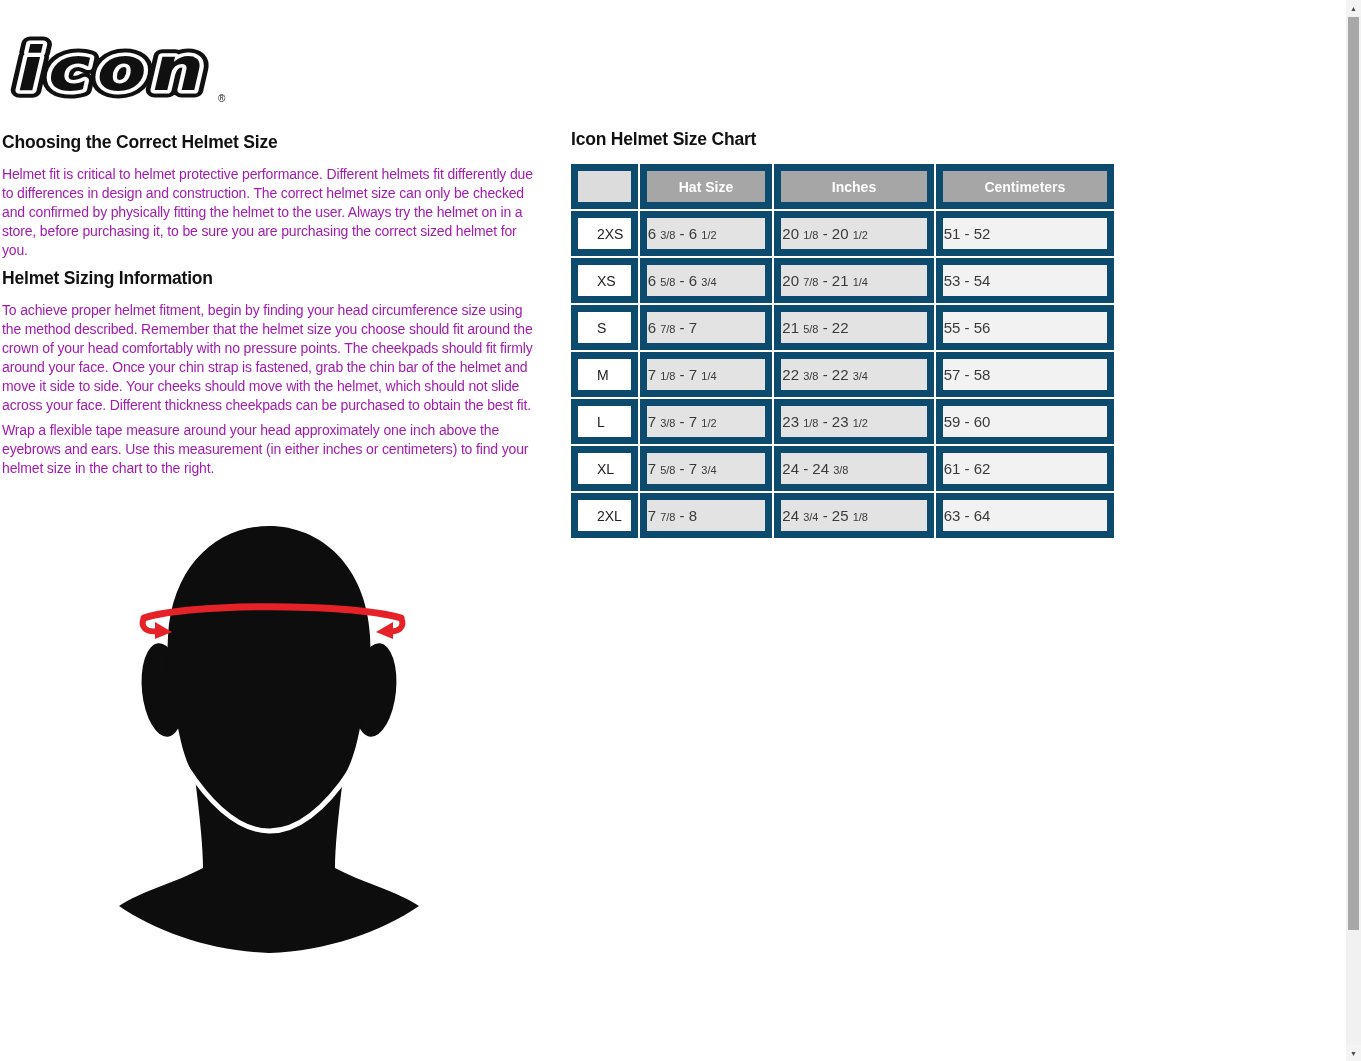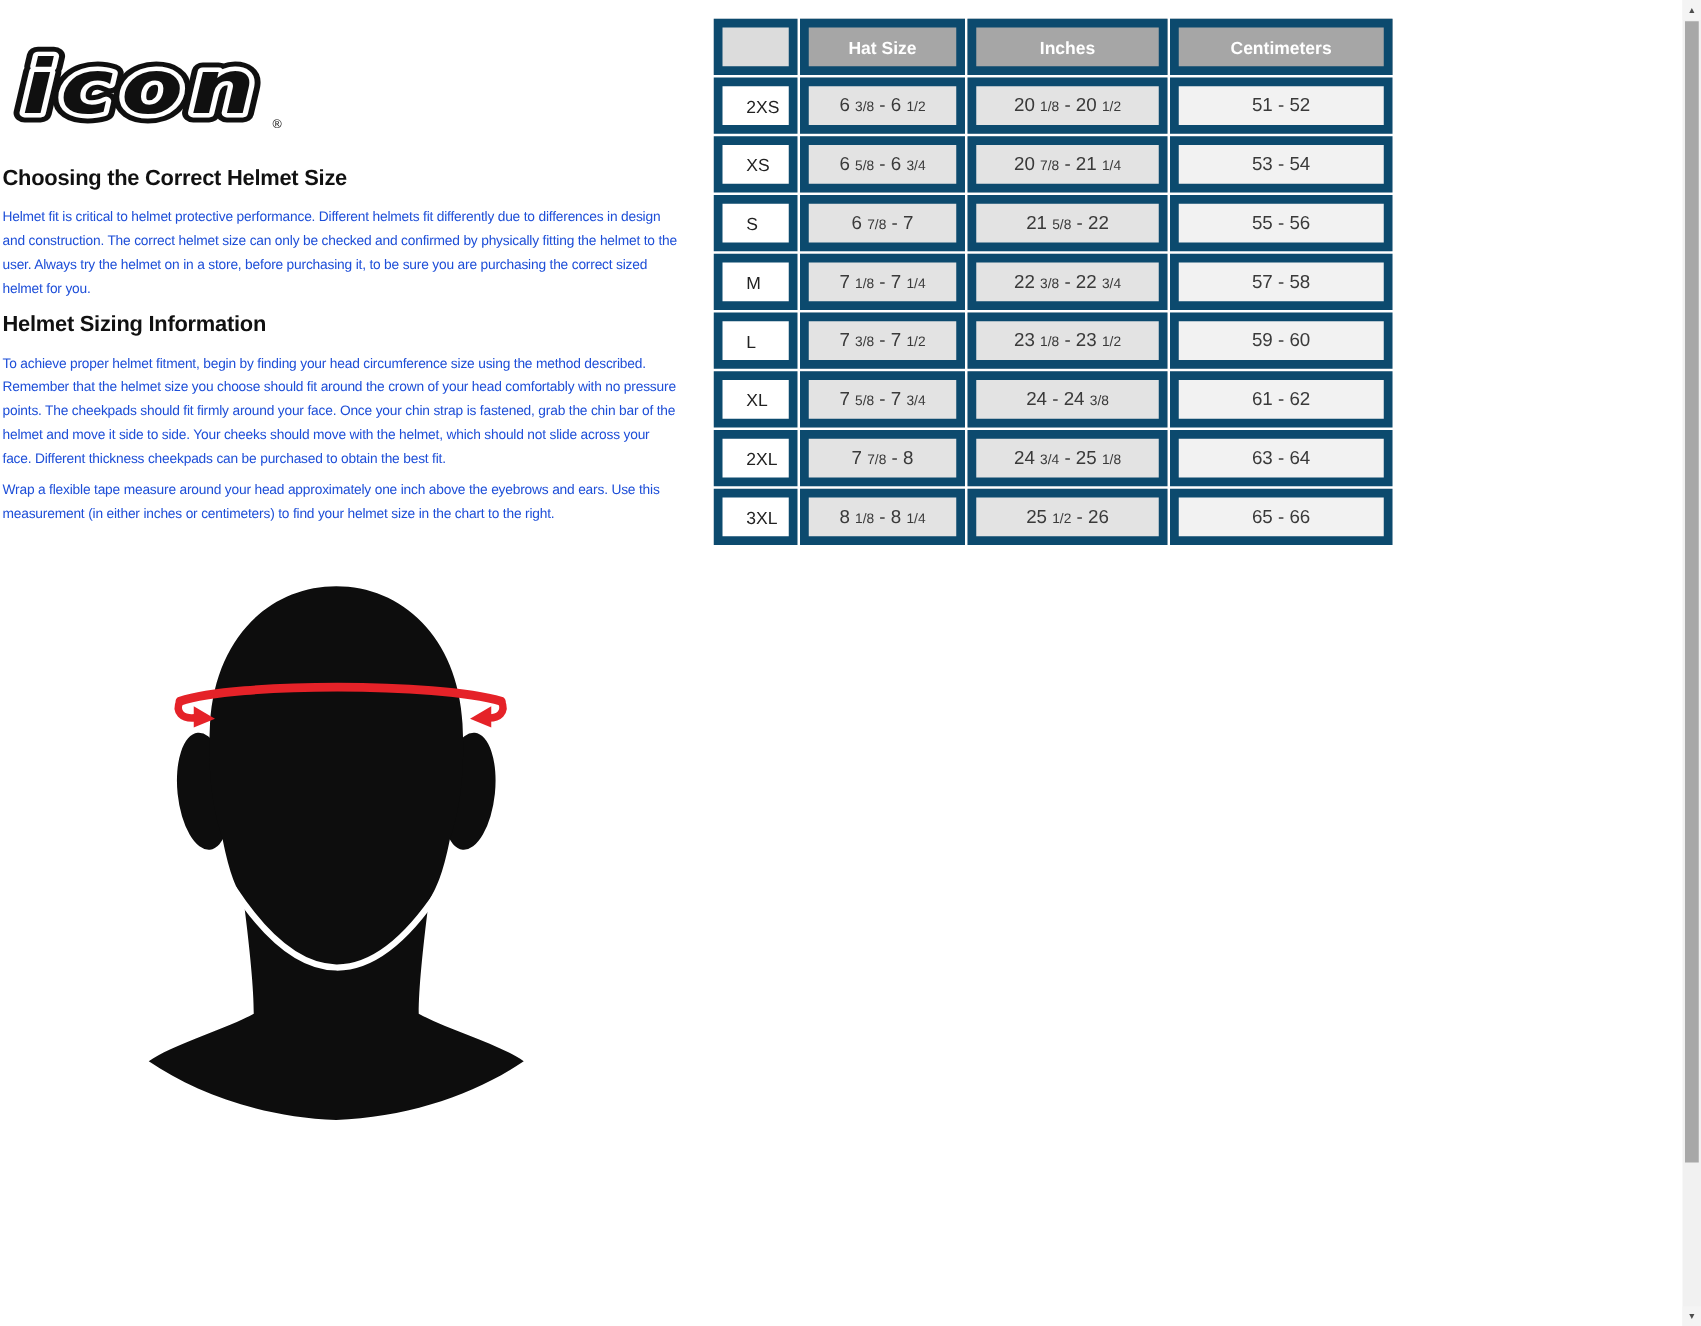--- a/index.html
+++ b/index.html
@@ -4,33 +4,33 @@
 <style>
   html,body{margin:0;padding:0;}
   body{
     width:1361px;height:1061px;background:#ffffff;overflow:hidden;position:relative;
     font-family:"Liberation Sans",sans-serif;color:#1f1f1f;
   }
   .left-col{position:absolute;left:2px;top:0;width:543px;}
   .logo-wrap{margin:34px 0 0 0;height:72px;}
   h2.head{font-size:17.5px;font-weight:bold;color:#111;margin:26px 0 13px;letter-spacing:-0.2px;line-height:20px;}
   h2.head.later{margin-top:8px;}
-  p.body-text{font-size:11px;line-height:19px;margin:0 0 6px;color:#1d4ed8;letter-spacing:-0.15px;}
+  p.body-text{font-size:14px;line-height:19px;margin:0 0 6px;color:#a21caf;letter-spacing:-0.15px;}
   .figure{margin-top:40px;width:543px;text-align:center;}
 
   .right-col{position:absolute;left:571px;top:0;width:545px;}
   h2.chart-title{font-size:17.5px;font-weight:bold;color:#111;margin:129px 0 0;letter-spacing:-0.2px;line-height:20px;}
 
   table.size-chart{border-collapse:separate;border-spacing:2px;margin-top:13px;margin-left:-2px;}
   .size-chart th,.size-chart td{border:7px solid #0c4a6e;height:29px;box-sizing:content-box;}
   .c0{width:34px;}.c1{width:136px;}.c2{width:165px;}.c3{width:180px;}
   .size-chart thead th{background:#a6a6a6;color:#ffffff;font-size:14px;font-weight:bold;text-align:center;}
   .size-chart thead th.corner{background:#dcdcdc;}
   .size-chart tbody th{background:#ffffff;font-weight:normal;font-size:14px;text-align:left;padding-left:19px;color:#222;}
-  .size-chart td{background:#e3e3e3;text-align:center;font-size:15px;color:#3a3a3a;}
+  .size-chart td{background:#e3e3e3;text-align:left;font-size:15px;color:#3a3a3a;}
   .size-chart td.cm{background:#f2f2f2;}
   .fr{font-size:11px;}
 
   .scrollbar{position:absolute;right:0;top:0;width:15px;height:1061px;background:#f1f1f1;}
   .sb-arrow{position:absolute;left:0;width:15px;height:16px;display:flex;align-items:center;justify-content:center;
     font-size:7px;color:#4d4d4d;background:#f4f4f4;}
   .sb-up{top:0;}
   .sb-down{bottom:0;}
   .sb-thumb{position:absolute;left:2px;top:17px;width:11px;height:913px;background:#a8a8a8;}
 </style>
@@ -84,20 +84,21 @@
         <path d="M35,100 C31,108 36,115 49,113" fill="none" stroke="#e52228" stroke-width="6" stroke-linecap="round"></path>
         <path d="M292,100 C296,108 291,115 278,113" fill="none" stroke="#e52228" stroke-width="6" stroke-linecap="round"></path>
         <polygon points="46,104 46,121 63,114" fill="#e52228"></polygon>
         <polygon points="284,104 284,121 267,114" fill="#e52228"></polygon>
       </g>
     </svg>
   </div>
 </div>
 
 <div class="right-col">
+  <h2 class="chart-title">Icon Helmet Size Chart</h2>
 
   <table class="size-chart">
     <thead>
       <tr>
         <th class="corner c0"></th>
         <th class="c1">Hat Size</th>
         <th class="c2">Inches</th>
         <th class="c3">Centimeters</th>
       </tr>
     </thead>
@@ -144,26 +145,20 @@
     <td class="c3 cm">61 - 62</td>
   </tr>
 
   <tr>
     <th class="c0">2XL</th>
     <td class="c1">7 <span class="fr">7/8</span> - 8</td>
     <td class="c2">24 <span class="fr">3/4</span> - 25 <span class="fr">1/8</span></td>
     <td class="c3 cm">63 - 64</td>
   </tr>
 
-  <tr>
-    <th class="c0">3XL</th>
-    <td class="c1">8 <span class="fr">1/8</span> - 8 <span class="fr">1/4</span></td>
-    <td class="c2">25 <span class="fr">1/2</span> - 26</td>
-    <td class="c3 cm">65 - 66</td>
-  </tr>
 </tbody>
   </table>
 </div>
 
 <div class="scrollbar">
   <div class="sb-arrow sb-up">▲</div>
   <div class="sb-thumb"></div>
   <div class="sb-arrow sb-down">▼</div>
 </div>
 

